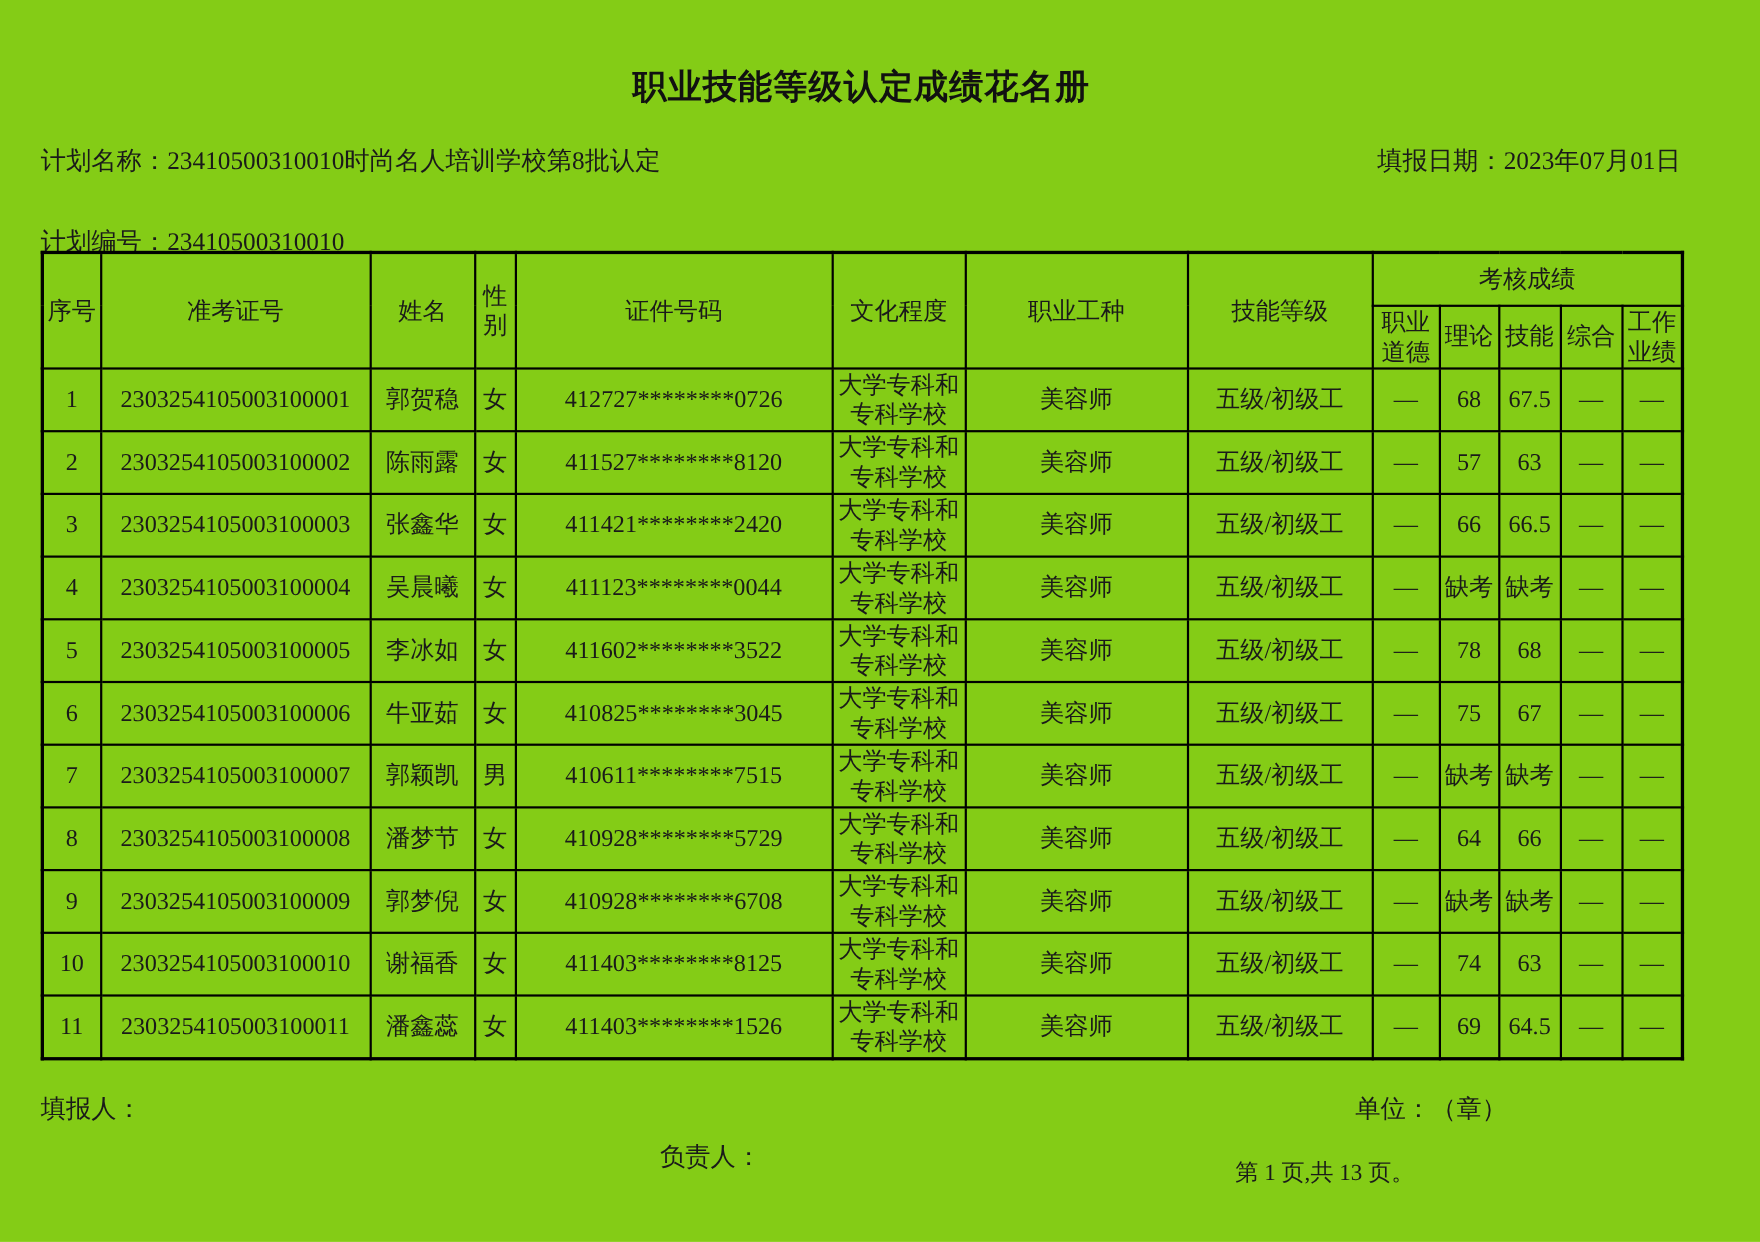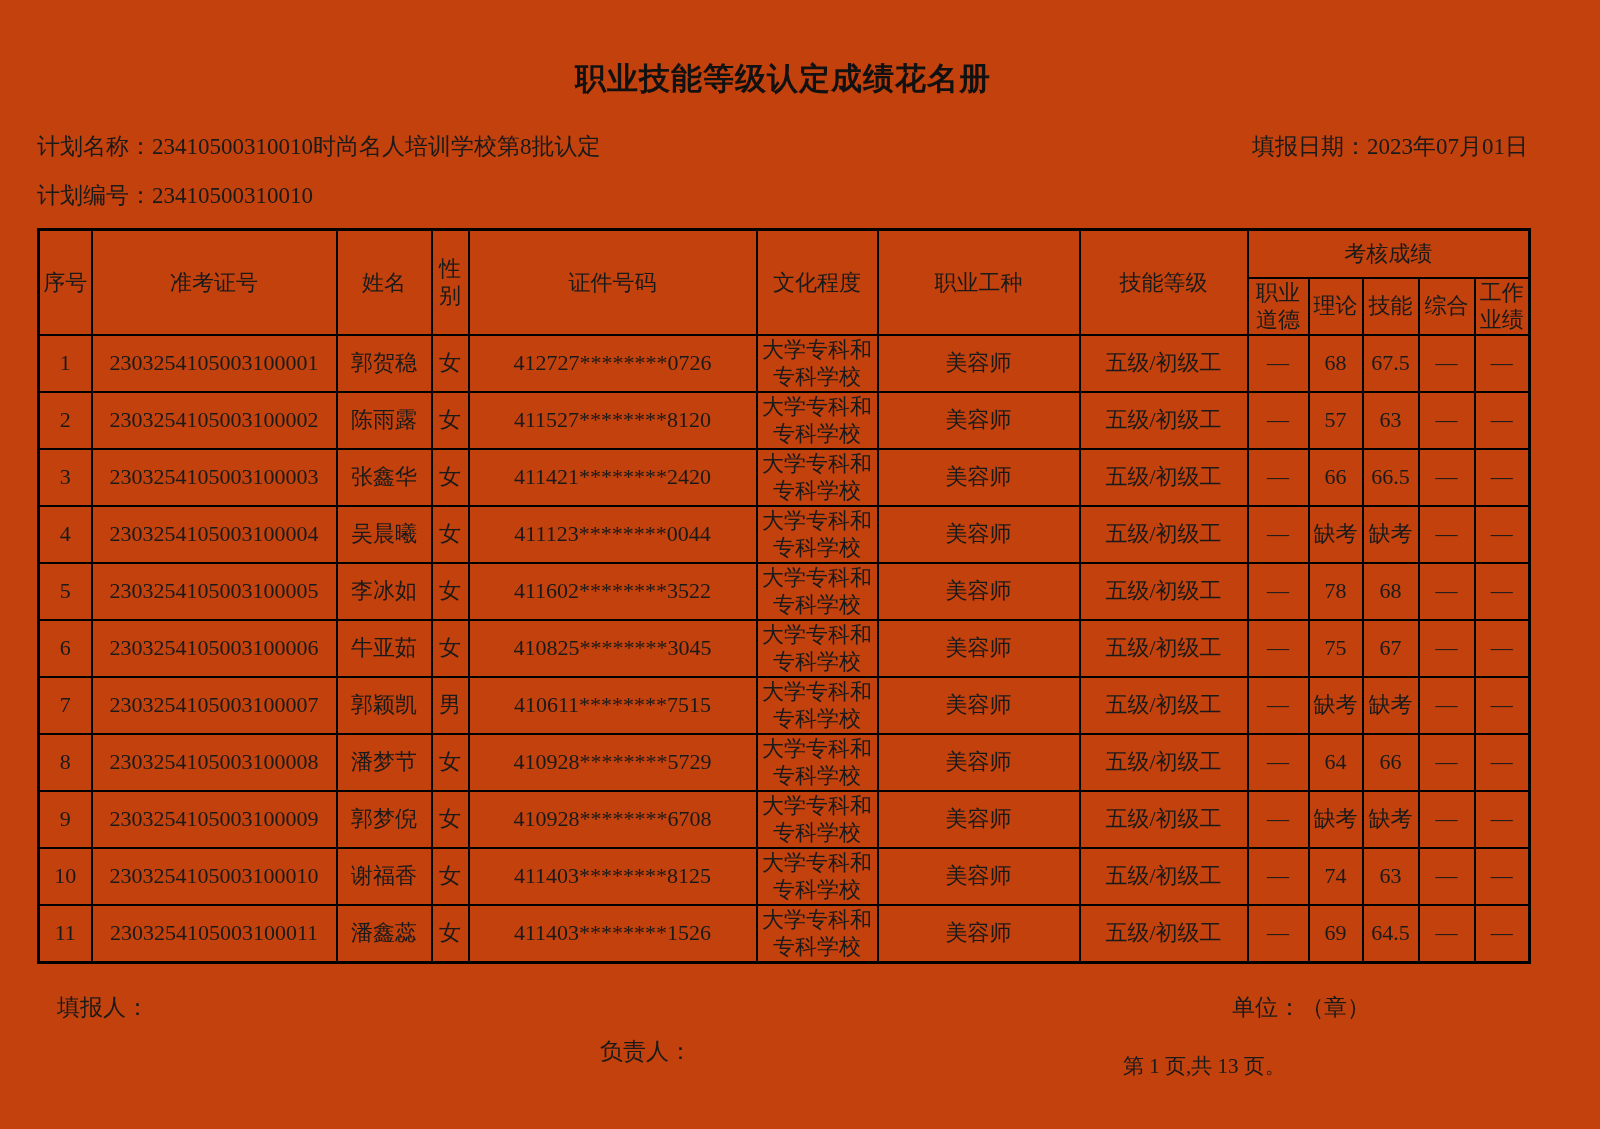--- a/index.html
+++ b/index.html
@@ -6,21 +6,21 @@
     margin: 0;
     padding: 0;
     background: #ffffff;
     width: 1600px;
     height: 1129px;
   }
   .page {
     position: relative;
     width: 1600px;
     height: 1129px;
-    background: #c2410c;
+    background: #84cc16;
     color: #1a1a1a;
     font-family: "Liberation Serif", serif;
     overflow: hidden;
   }
   .doc-title {
     position: absolute;
     top: 58px;
     left: 0;
     width: 1566px;
     text-align: center;
@@ -33,21 +33,21 @@
   .meta-line {
     position: absolute;
     left: 37px;
     width: 1491px;
     display: flex;
     justify-content: space-between;
     font-size: 23px;
     color: #1a1a1a;
   }
   .meta-line-1 { top: 131px; align-items: flex-end; }
-  .meta-line-2 { top: 180px; }
+  .meta-line-2 { top: 204px; }
   table.roster {
     position: absolute;
     left: 37px;
     top: 228px;
     width: 1491px;
     border-collapse: collapse;
     table-layout: fixed;
     border: 3px solid #000;
     font-size: 22px;
     color: #1a1a1a;
@@ -68,21 +68,21 @@
   table.roster td.num-cell { letter-spacing: 0px; }
   .footer-line {
     position: absolute;
     top: 992px;
     left: 0;
     width: 1600px;
     font-size: 23px;
     color: #1a1a1a;
   }
   .footer-item { position: absolute; white-space: nowrap; }
-  .footer-filler { left: 37px; margin-left: 20px; }
+  .footer-filler { left: 37px; }
   .footer-responsible { left: 600px; margin-top: 44px; }
   .footer-unit { left: 1232px; }
   .page-info {
     position: absolute;
     top: 1052px;
     left: 1123px;
     font-size: 21px;
     color: #1a1a1a;
     white-space: nowrap;
   }

